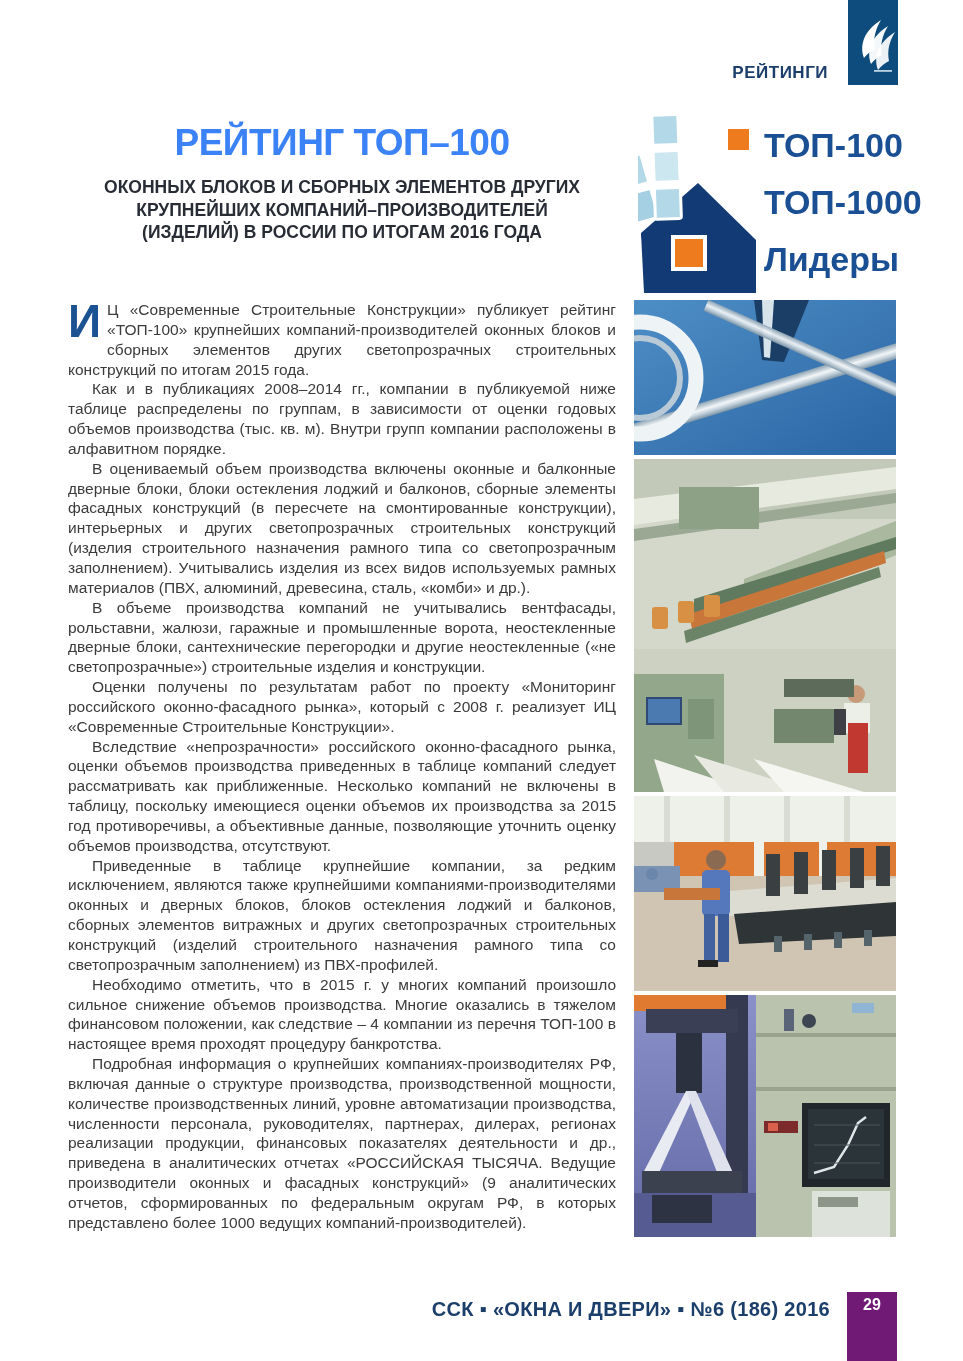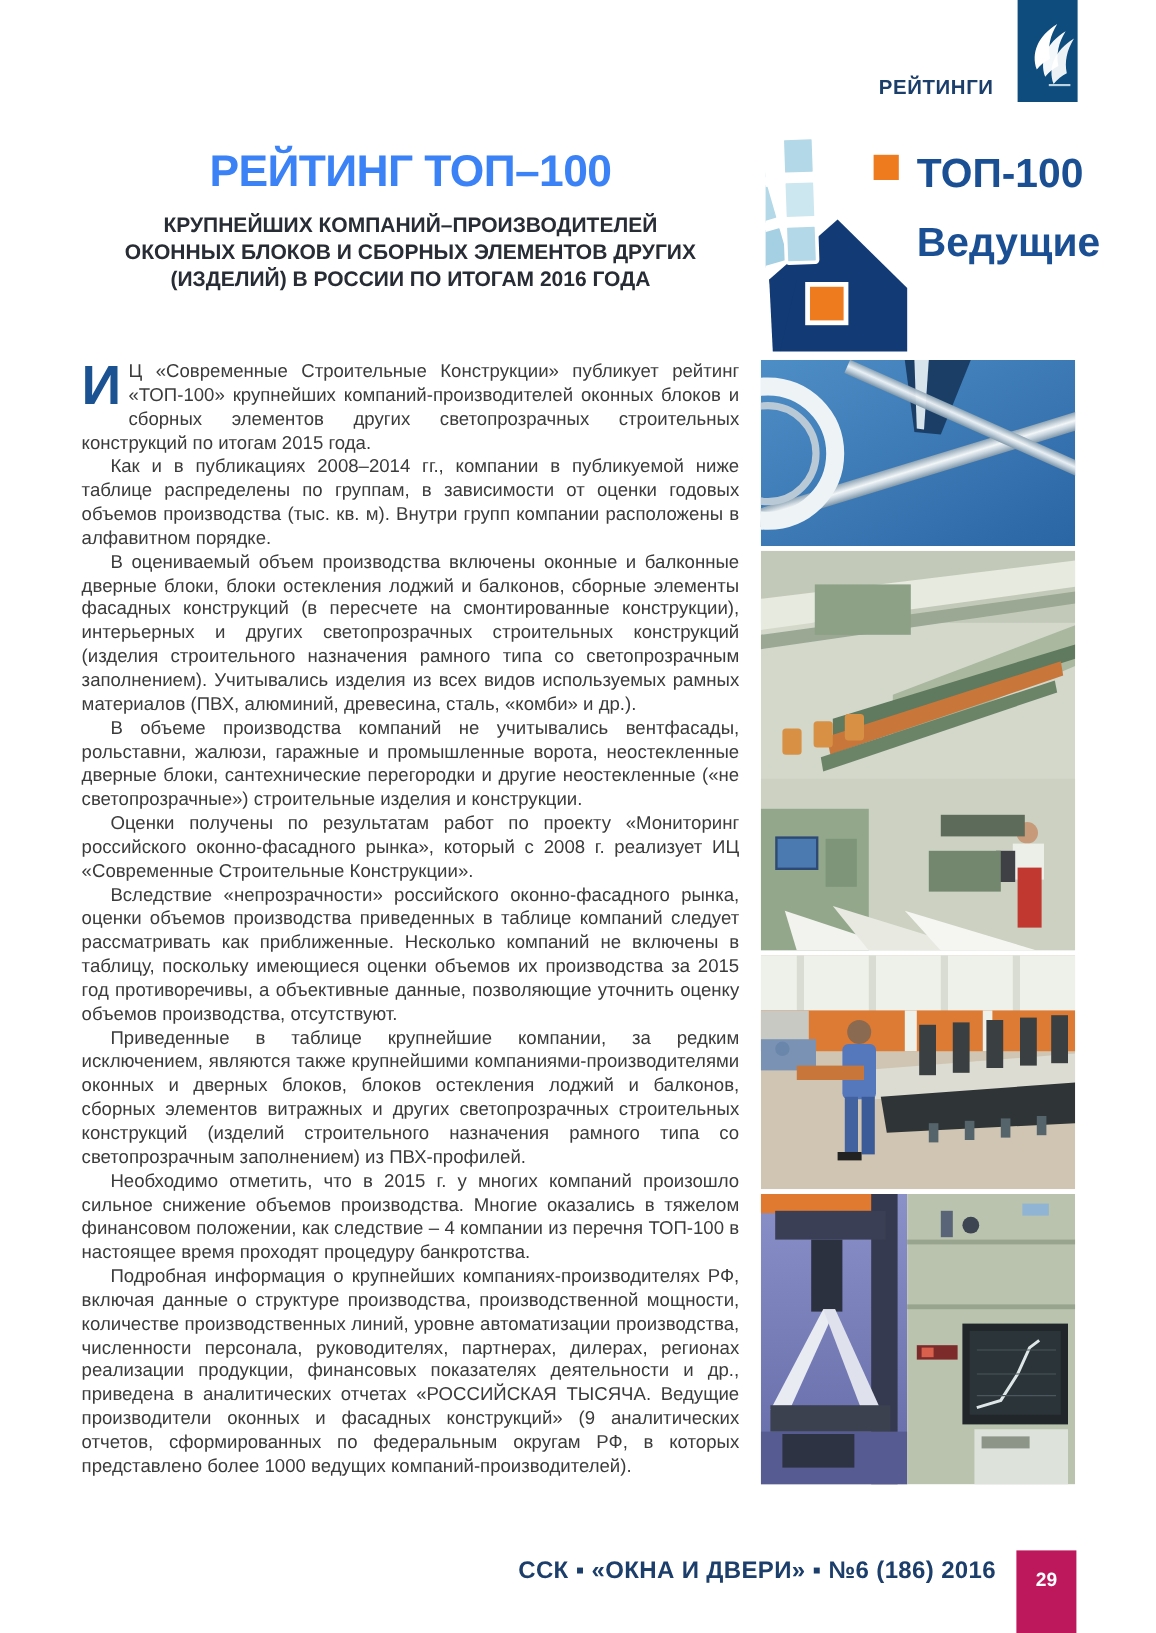--- a/index.html
+++ b/index.html
@@ -54,44 +54,44 @@
   .photo{margin:0;line-height:0;}
   .photo svg{display:block;}
 
   
   .footer-text{
     position:absolute;top:1298px;right:133px;
     font-size:20px;font-weight:bold;color:#1c3e6b;letter-spacing:.3px;
   }
   .page-box{
     position:absolute;left:847px;top:1292px;width:50px;height:69px;
-    background:#be185d;color:#fff;text-align:center;
-    font-size:16px;font-weight:bold;padding-top:17px;box-sizing:border-box;
+    background:#701a75;color:#fff;text-align:center;
+    font-size:16px;font-weight:bold;padding-top:4px;box-sizing:border-box;
   }
 </style>
 </head>
 <body>
 
 <div class="page">
 
   <div class="section-label">РЕЙТИНГИ</div>
   <div class="corner-logo">
     <svg width="50" height="85" viewBox="0 0 50 85">
       <path d="M16,58 C11,44 17,30 33,20 C27,30 25,39 27,49 C23,51 19,54 16,58 Z" fill="#ffffff"></path>
       <path d="M23,64 C18,50 24,36 40,26 C34,36 32,45 34,55 C30,57 26,60 23,64 Z" fill="#ffffff" opacity="0.96"></path>
       <path d="M30,70 C25,56 31,42 47,32 C41,42 39,51 41,61 C37,63 33,66 30,70 Z" fill="#ffffff" opacity="0.92"></path>
       <rect x="26" y="70" width="18" height="1.8" fill="#bcd3e2"></rect>
     </svg>
   </div>
 
   <section class="title-block">
     <h1 class="main-title">РЕЙТИНГ ТОП–100</h1>
     <div class="subtitle">
+      <div>ОКОННЫХ БЛОКОВ И СБОРНЫХ ЭЛЕМЕНТОВ ДРУГИХ</div>
       <div>КРУПНЕЙШИХ  КОМПАНИЙ–ПРОИЗВОДИТЕЛЕЙ</div>
-      <div>ОКОННЫХ БЛОКОВ И СБОРНЫХ ЭЛЕМЕНТОВ ДРУГИХ</div>
       <div>(ИЗДЕЛИЙ) В РОССИИ ПО ИТОГАМ 2016 ГОДА</div>
     </div>
   </section>
 
   <section class="brand-block">
     <div class="house-logo">
       <svg width="132" height="186" viewBox="0 0 132 186">
 
         <polygon points="3,118 60,68 118,125 118,178 12,178" fill="#123a75"></polygon>
         <polygon points="3,118 26,118 12,178 6,178" fill="#123a75"></polygon>
@@ -120,21 +120,22 @@
             <rect x="20" y="36" width="26" height="31" rx="2" fill="#cde7f0"></rect>
             <rect x="20" y="73" width="26" height="31" rx="2"></rect>
           </g>
         </g>
 
         <rect x="90" y="14" width="21" height="21" fill="#ee7b1e"></rect>
       </svg>
     </div>
     <div class="brand-lines">
       <div class="brand-line">ТОП-100</div>
-      <div class="brand-line">Ведущие</div>
+      <div class="brand-line">ТОП-1000</div>
+      <div class="brand-line">Лидеры</div>
     </div>
   </section>
 
   <main class="content">
     <div class="text-col">
       <p class="para first">
         <span class="dropcap">И</span><span>Ц «Современные Строительные Конструкции» публикует рейтинг «ТОП-100» крупнейших компаний-производителей оконных блоков и сборных элементов других светопрозрачных строительных конструкций по итогам 2015 года.</span>
       </p>
       <p class="para">Как и в публикациях 2008–2014 гг., компании в публикуемой ниже таблице распределены по группам, в зависимости от оценки годовых объемов производства (тыс. кв. м). Внутри групп компании расположены в алфавитном порядке.</p>
       <p class="para">В оцениваемый объем производства включены оконные и балконные дверные блоки, блоки остекления лоджий и балконов, сборные элементы фасадных конструкций (в пересчете на смонтированные конструкции), интерьерных и других светопрозрачных строительных конструкций (изделия строительного назначения рамного типа со светопрозрачным заполнением). Учитывались изделия из всех видов используемых рамных материалов (ПВХ, алюминий, древесина, сталь, «комби» и др.).</p>

